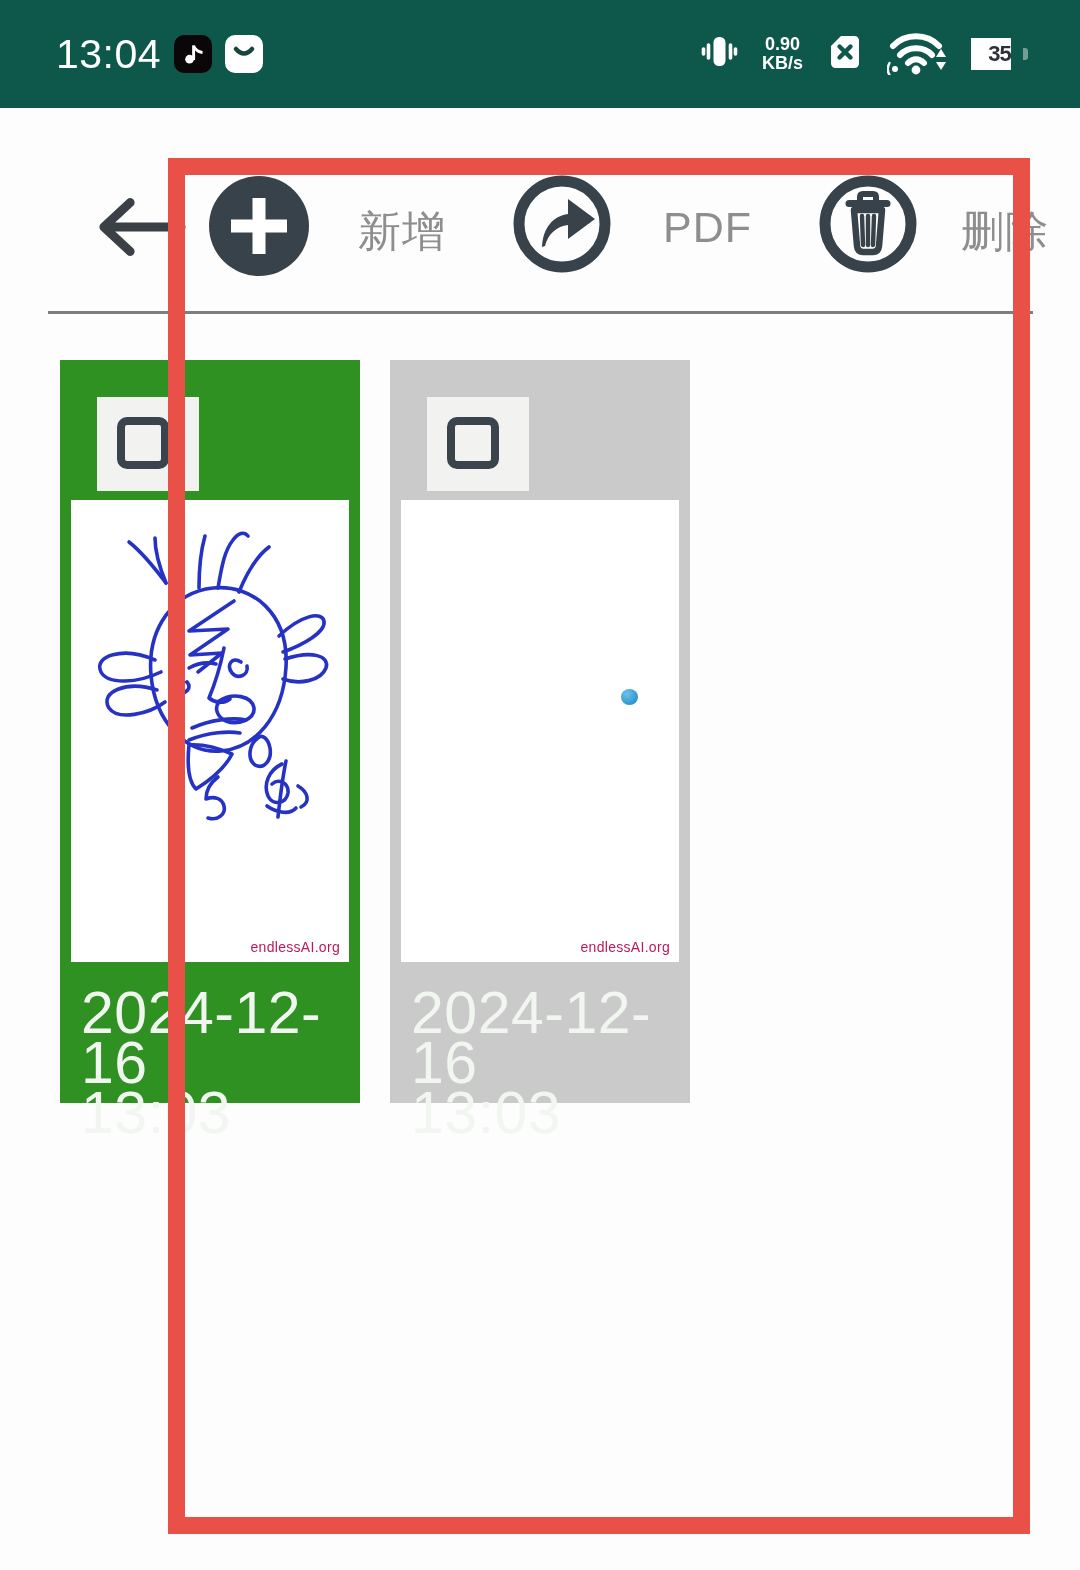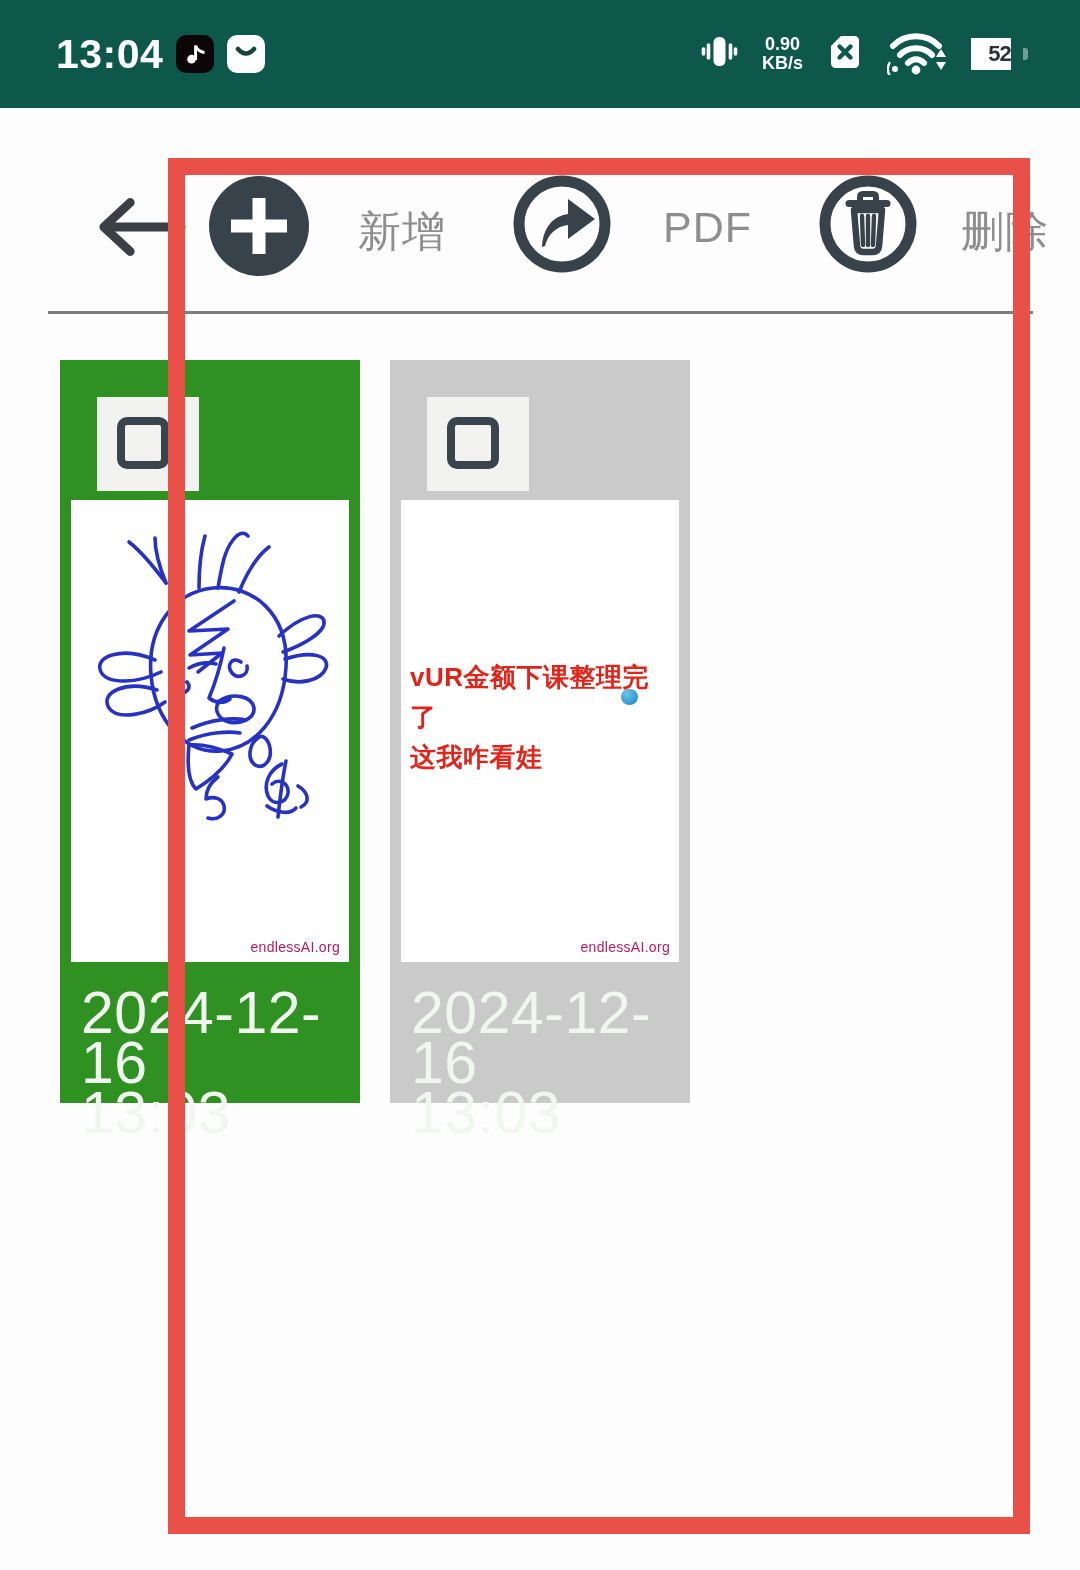--- a/index.html
+++ b/index.html
@@ -12,21 +12,21 @@
     --c-icon-dark:#37424A;
     --c-label-gray:#8E8E8E;
   }
   *{margin:0;padding:0;box-sizing:border-box;}
   body{width:1080px;height:1570px;background:#FDFDFD;font-family:"Liberation Sans",sans-serif;overflow:hidden;}
   .screen{position:relative;width:1080px;height:1570px;background:#FDFDFD;overflow:hidden;}
 
   
   .status-bar{position:absolute;left:0;top:0;width:1080px;height:108px;background:var(--c-statusbar);}
   .sb-left{position:absolute;left:56px;top:0;height:108px;display:flex;align-items:center;gap:13px;}
-  .sb-time{color:#FFFFFF;font-size:41px;font-weight:bold;letter-spacing:0.5px;}
+  .sb-time{color:#FFFFFF;font-size:41px;font-weight:normal;letter-spacing:0.5px;}
   .app-icon{width:38px;height:38px;border-radius:10px;display:flex;align-items:center;justify-content:center;}
   .app-icon.tiktok{background:#0B0608;}
   .app-icon.smile{background:#FFFFFF;}
   .sb-right{position:absolute;right:52px;top:0;height:108px;display:flex;align-items:center;gap:24px;}
   .speed{display:flex;flex-direction:column;align-items:center;color:#FFFFFF;font-weight:bold;font-size:18px;line-height:19px;}
   .battery-wrap{position:relative;width:57px;height:32px;}
   .battery{position:relative;width:52px;height:32px;border-radius:9px;background:rgba(255,255,255,0.42);overflow:hidden;}
   .battery-fill{position:absolute;left:0;top:0;bottom:0;width:70%;background:#FFFFFF;}
   .battery-num{position:relative;z-index:1;display:block;text-align:center;line-height:32px;font-size:22px;font-weight:bold;color:#2C3236;letter-spacing:-1px;}
   .battery-nub{position:absolute;right:0;top:10px;width:5px;height:12px;background:rgba(255,255,255,0.42);border-radius:0 3px 3px 0;}
@@ -108,21 +108,21 @@
           <circle cx="29" cy="41" r="4.4" fill="#FFFFFF"></circle>
           <polygon points="49,28 59,28 54,20" fill="#FFFFFF"></polygon>
           <polygon points="49,33 59,33 54,41" fill="#FFFFFF"></polygon>
           <circle cx="8" cy="40" r="3" fill="#FFFFFF"></circle>
           <path d="M2.5 34 C0.5 37.5 0.5 42.5 2.5 46" fill="none" stroke="#FFFFFF" stroke-width="2.4" stroke-linecap="round"></path>
         </svg>
       </span>
       <span class="battery-wrap">
         <span class="battery">
           <span class="battery-fill"></span>
-          <span class="battery-num">52</span>
+          <span class="battery-num">35</span>
         </span>
         <span class="battery-nub"></span>
       </span>
     </div>
   </div>
 
   <div class="toolbar">
     <button class="back-btn">
       <svg width="94" height="64" viewBox="0 0 96 64">
         <path d="M89 32 L10 32 M37 7 L10 32 L37 57" fill="none" stroke="#3A4046" stroke-width="9" stroke-linecap="round" stroke-linejoin="round"></path>
@@ -211,24 +211,20 @@
         <div>2024-12-16</div>
         <div>13:03</div>
       </div>
     </div>
 
     <div class="card card-gray">
       <div class="check-wrap">
         <div class="check-box"></div>
       </div>
       <div class="thumb">
-        <div class="note-text">
-          <div>vUR金额下课整理完了</div>
-          <div>这我咋看娃</div>
-        </div>
         <span class="blue-dot"></span>
         <span class="watermark">endlessAI.org</span>
       </div>
       <div class="card-date">
         <div>2024-12-16</div>
         <div>13:03</div>
       </div>
     </div>
 
   </div>

